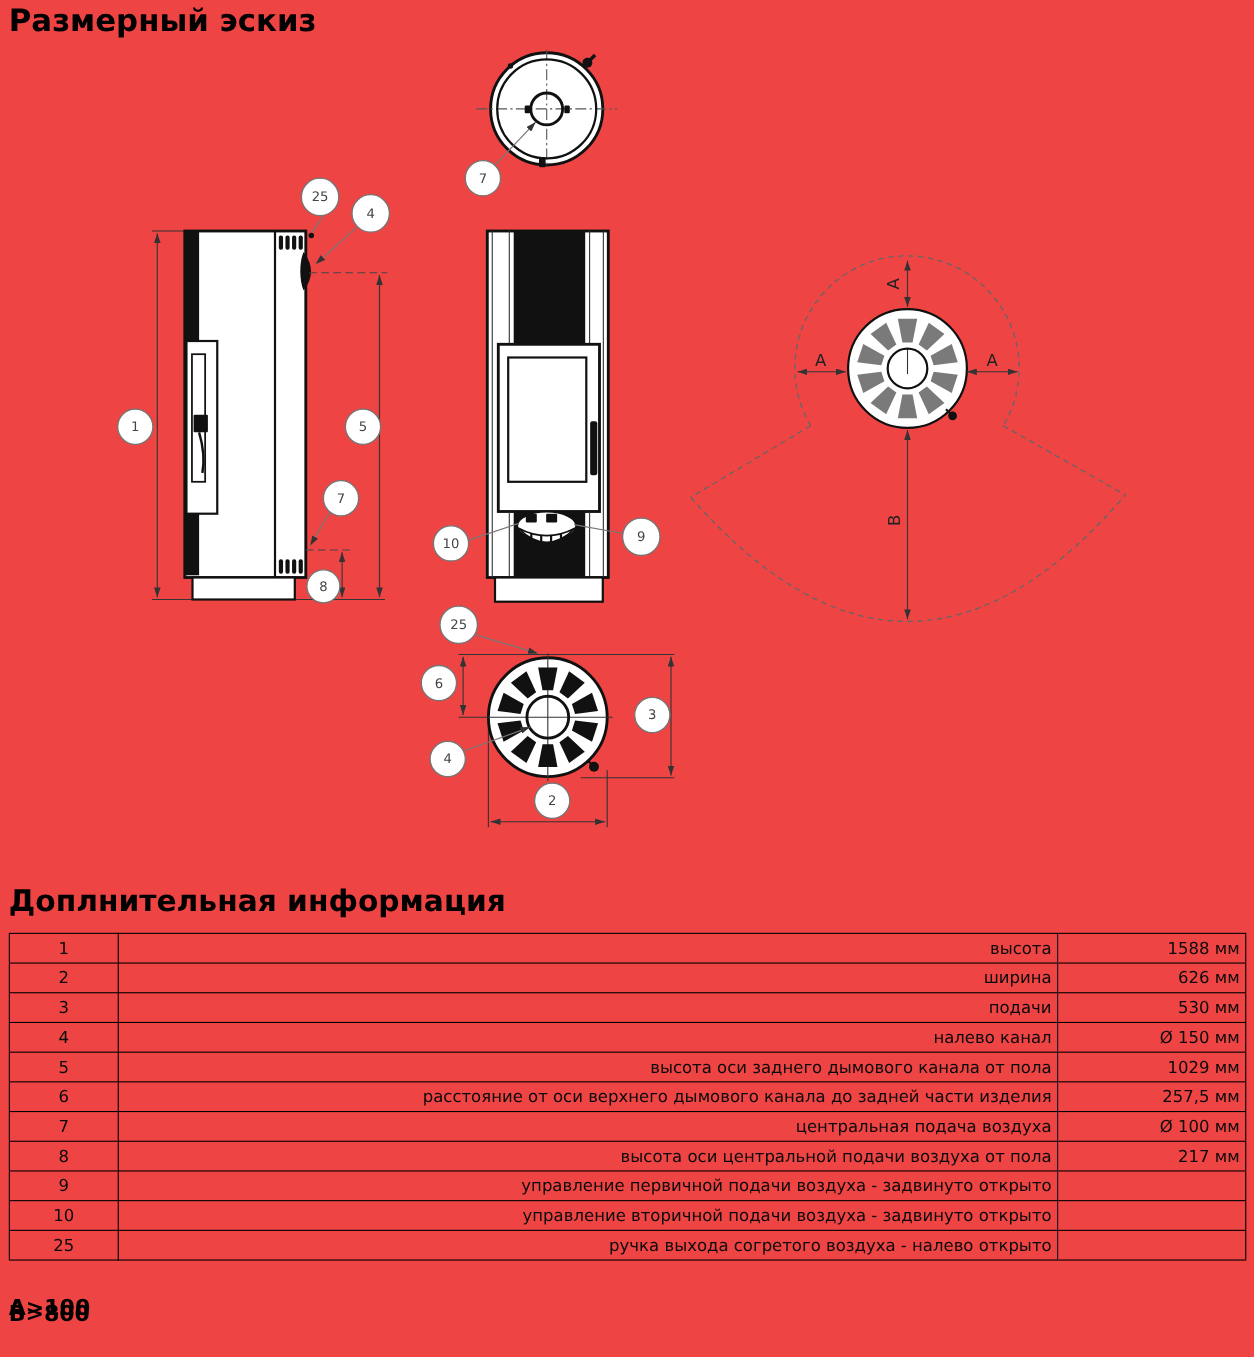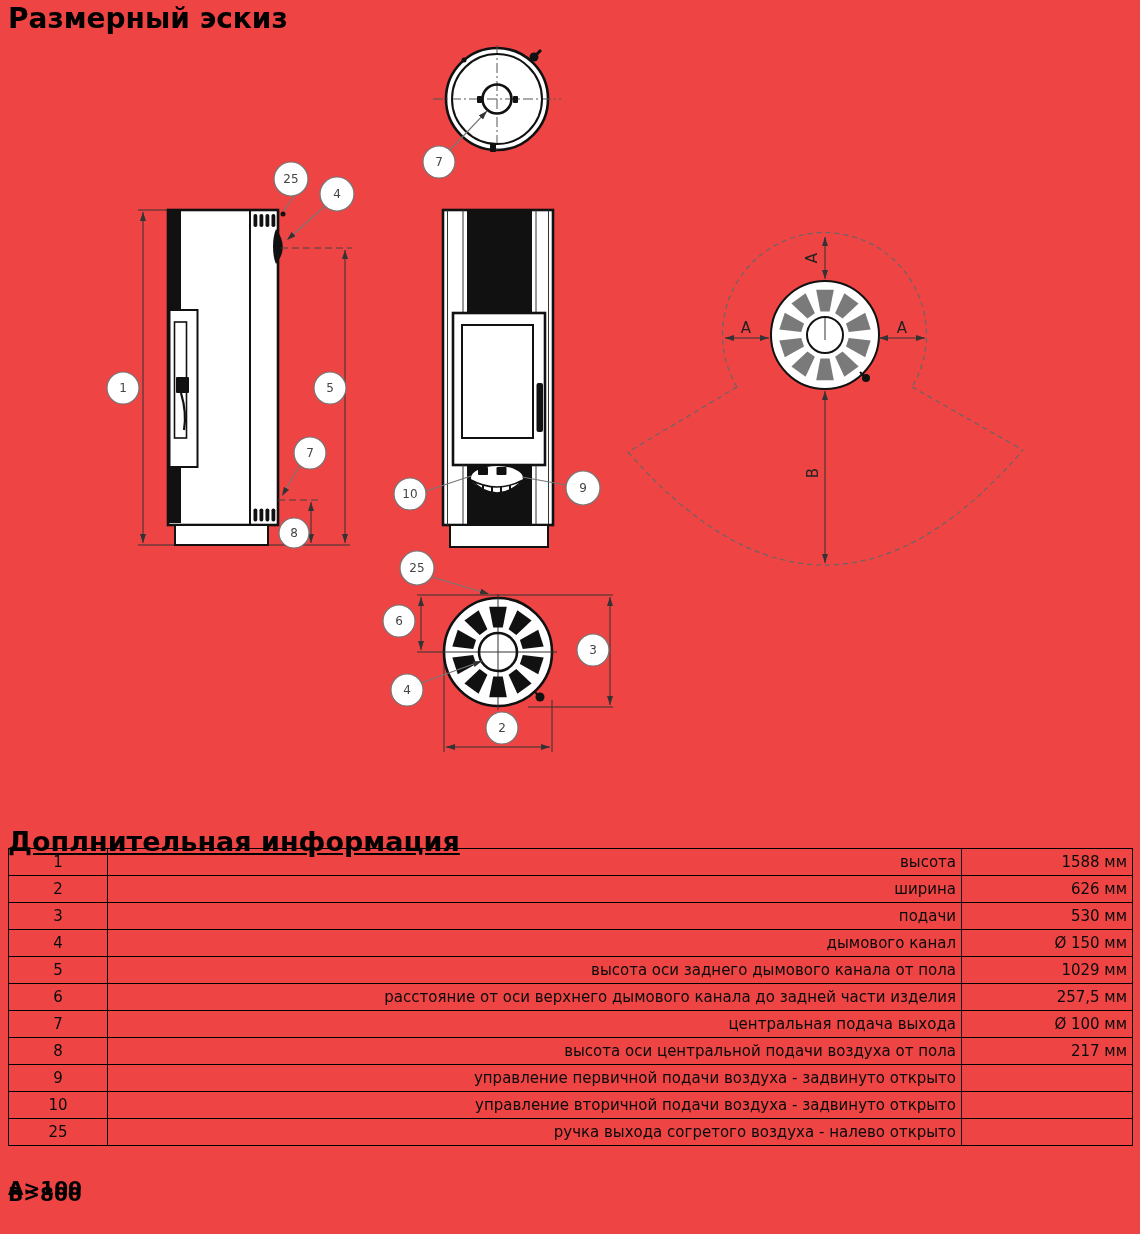--- a/index.html
+++ b/index.html
@@ -1,19 +1,19 @@
 <!DOCTYPE html>
 <html><head>
 <meta charset="utf-8">
 <style>
   html,body{margin:0;padding:0;background:#fff;}
   .page{position:relative;width:1140px;height:1234px;background:#ef4444;
         font-family:"DejaVu Sans","Liberation Sans",sans-serif;color:#000;overflow:hidden;}
   .h1{position:absolute;left:8px;top:2px;font-size:28px;font-weight:bold;margin:0;}
-  .h2{position:absolute;left:8px;top:826px;font-size:27px;font-weight:bold;margin:0;text-decoration:underline;}
+  .h2{position:absolute;left:8px;top:804px;font-size:27px;font-weight:bold;margin:0;}
   svg.draw{position:absolute;left:0;top:0;}
   
   .thick{stroke:#111;stroke-width:2.6;}
   .med{stroke:#111;stroke-width:2;}
   .thin2{stroke:#111;stroke-width:1.6;}
   .thin{stroke:#333;stroke-width:1;}
   .dim{stroke:#333;stroke-width:1;}
   .dash{stroke:#444;stroke-width:1;stroke-dasharray:7 4;}
   .dash2{stroke:#666;stroke-width:1.2;stroke-dasharray:5 4;}
   .cl{stroke:#555;stroke-width:1;stroke-dasharray:10 3 2 3;}
@@ -261,36 +261,36 @@
         <td class="c-desc">ширина</td>
         <td class="c-val">626 мм</td>
       </tr>
       <tr>
         <td class="c-num">3</td>
         <td class="c-desc">подачи</td>
         <td class="c-val">530 мм</td>
       </tr>
       <tr>
         <td class="c-num">4</td>
-        <td class="c-desc">дымового канал</td>
+        <td class="c-desc">налево канал</td>
         <td class="c-val">Ø 150 мм</td>
       </tr>
       <tr>
         <td class="c-num">5</td>
         <td class="c-desc">высота оси заднего дымового канала от пола</td>
         <td class="c-val">1029 мм</td>
       </tr>
       <tr>
         <td class="c-num">6</td>
         <td class="c-desc">расстояние от оси верхнего дымового канала до задней части изделия</td>
         <td class="c-val">257,5 мм</td>
       </tr>
       <tr>
         <td class="c-num">7</td>
-        <td class="c-desc">центральная подача выхода</td>
+        <td class="c-desc">центральная подача воздуха</td>
         <td class="c-val">Ø 100 мм</td>
       </tr>
       <tr>
         <td class="c-num">8</td>
         <td class="c-desc">высота оси центральной подачи воздуха от пола</td>
         <td class="c-val">217 мм</td>
       </tr>
       <tr>
         <td class="c-num">9</td>
         <td class="c-desc">управление первичной подачи воздуха - задвинуто открыто</td>

